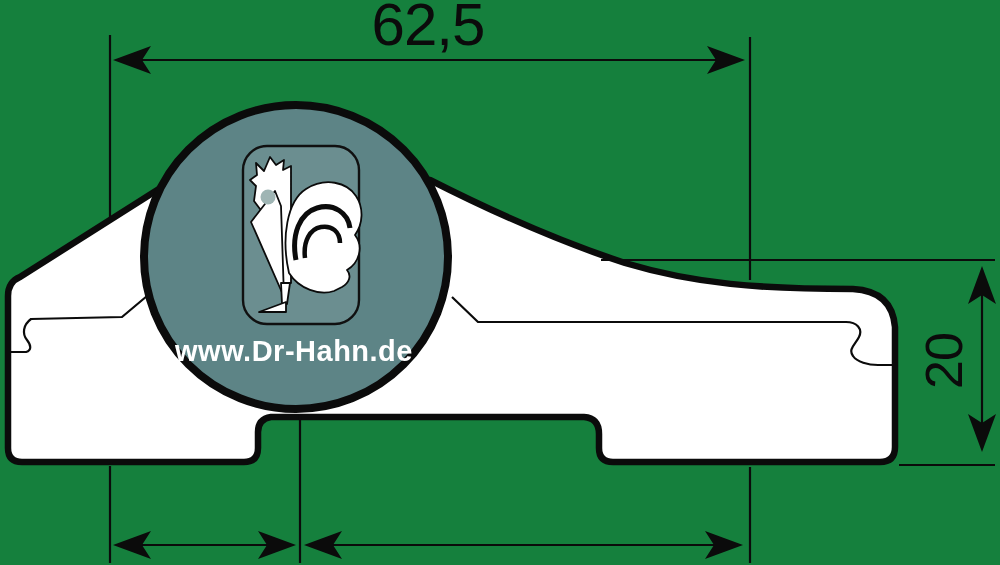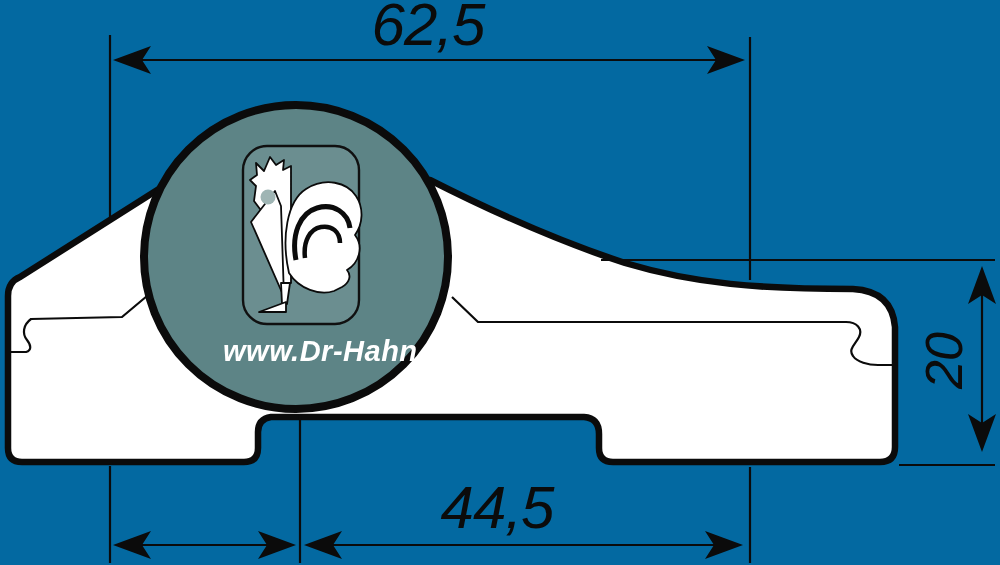--- a/index.html
+++ b/index.html
@@ -1,22 +1,21 @@
 <!DOCTYPE html>
 <html><head>
 <meta charset="utf-8">
 <style>
   html,body{margin:0;padding:0;background:#ffffff;}
   .canvas{
     position:relative;
     width:1000px;height:565px;
-    background:#0369a1;
+    background:#15803d;
     font-family:"Liberation Sans", sans-serif;
     overflow:hidden;
-    font-style:italic;
   }
   .canvas svg{position:absolute;left:0;top:0;}
   .dim-label{
     position:absolute;
     transform:translate(-50%,-50%);
     color:#0b0b0b;
     font-size:60px;
     line-height:1;
     white-space:nowrap;
     letter-spacing:-1px;
@@ -26,21 +25,20 @@
     font-size:52px;
   }
   .logo-url{
     position:absolute;
     transform:translate(-50%,-50%);
     color:#ffffff;
     font-size:29px;
     font-weight:600;
     letter-spacing:0.5px;
     white-space:nowrap;
-    margin-left:48px;
   }
 </style>
 </head>
 <body>
 
 <div class="canvas">
 
   <svg width="1000" height="565" viewBox="0 0 1000 565">
 
     <g>
@@ -138,16 +136,15 @@
       <polygon points="982,266 968,304 982,295 996,304"></polygon>
       <polygon points="982,452 968,414 982,423 996,414"></polygon>
     </g>
   </svg>
 
   <div class="dim-label" style="left:428px;top:25px;">62,5</div>
 
   <div class="dim-label rotated" style="left:944px;top:361px;">20</div>
 
 
-  <div class="dim-label" style="left:497px;top:508px;">44,5</div>
 
   <div class="logo-url" style="left:294px;top:351px;">www.Dr-Hahn.de</div>
 </div>
 
 </body></html>

